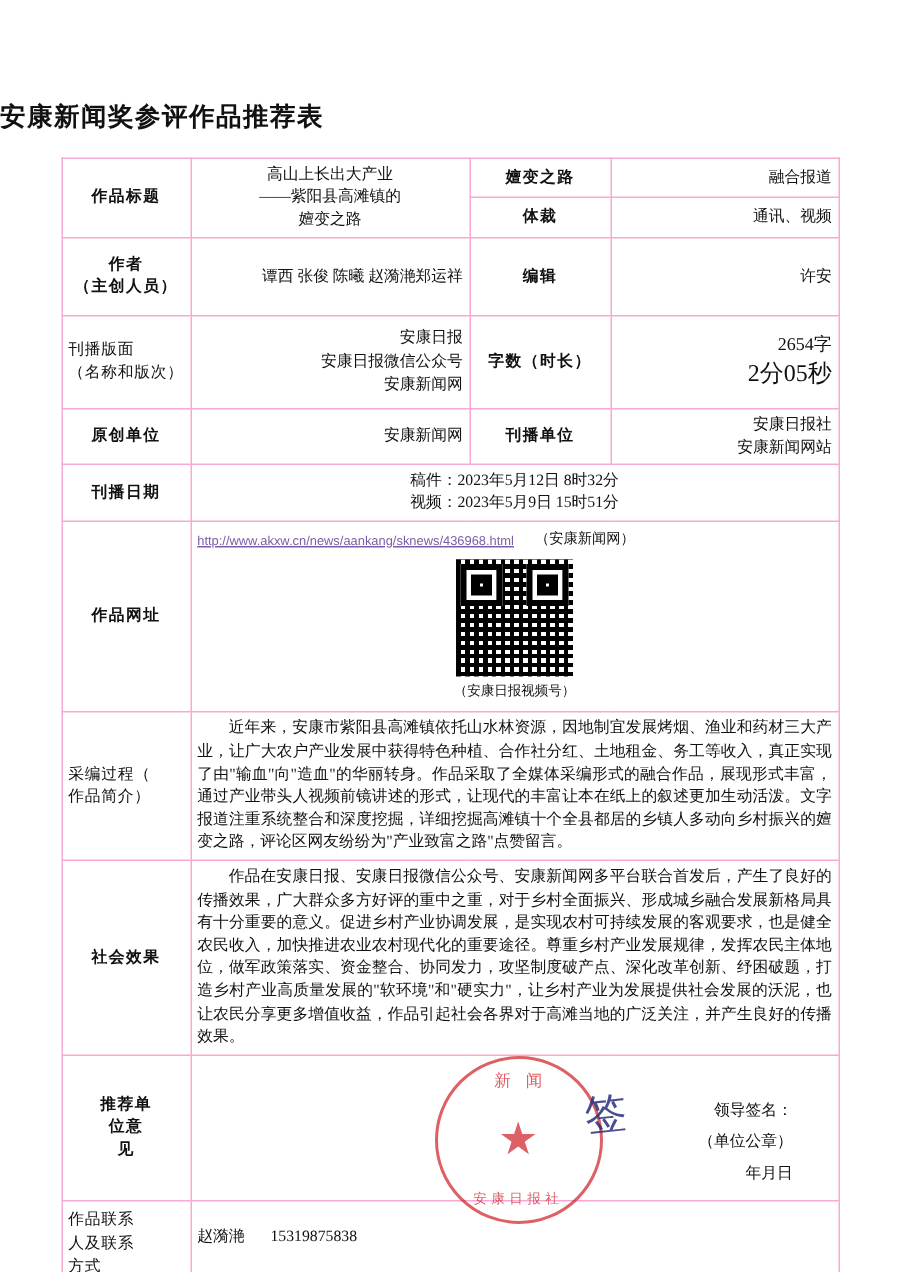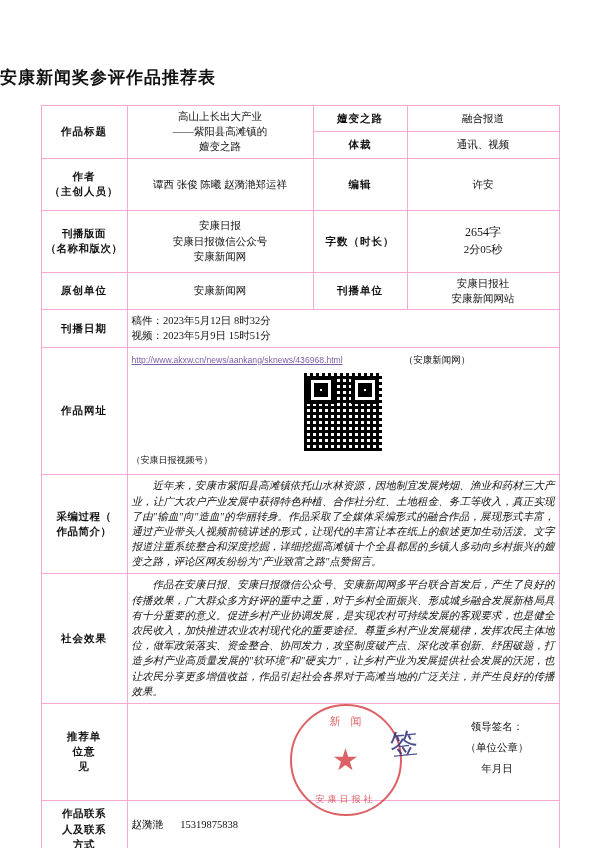--- a/index.html
+++ b/index.html
@@ -44,57 +44,54 @@
     line-height: 1.45;
   }
   .lbl {
     text-align: center;
     font-weight: bold;
     font-size: 12px;
     letter-spacing: 1px;
     line-height: 1.5;
   }
   .lbl-sm {
-    text-align: center;
-    font-weight: bold;
+    font-weight: normal;
     font-size: 11px;
     letter-spacing: 0.5px;
     line-height: 1.45;
     margin-top: 33px;
   }
   .val {
-    text-align: center;
+    text-align: right;
     font-size: 10.5px;
   }
   .title-cell {
     text-align: center;
     font-size: 11.5px;
     line-height: 1.6;
   }
   .para {
     text-align: justify;
     font-size: 9.3px;
     line-height: 1.62;
     padding: 5px 6px;
     text-indent: 2em;
-    font-style: italic;
   }
   .url {
     color: #7b5ea7;
     text-decoration: underline;
     font-size: 8.6px;
     font-family: "Liberation Sans", sans-serif;
   }
   .url-note {
     font-size: 9.5px;
     padding-left: 14px;
-    margin-left: 47px;
   }
   .qr-wrap {
-    text-align: left;
+    text-align: center;
     padding: 6px 0 4px 0;
   }
   .qr {
     width: 78px;
     height: 78px;
     margin: 0 auto;
     background:
       repeating-linear-gradient(90deg, #000 0 3px, #fff 3px 6px),
       repeating-linear-gradient(0deg, #000 0 3px, #fff 3px 6px);
     background-blend-mode: multiply;
@@ -111,32 +108,33 @@
   .qr::before { top: 3px; left: 3px; }
   .qr::after  { top: 3px; right: 3px; }
   .qr-caption {
     font-size: 9px;
     margin-top: 3px;
   }
   .date-lines {
     font-size: 9.3px;
     line-height: 1.7;
     padding-left: 6px;
+    text-align: center;
   }
   .sign-area {
     position: relative;
     height: 72px;
   }
   .sign-lines {
     position: absolute;
     right: 18px;
-    top: 0;
+    top: 14px;
     font-size: 10.5px;
     line-height: 2.0;
-    text-align: center;
+    text-align: right;
     color: #111;
   }
   .stamp {
     position: absolute;
     left: 150px;
     top: -12px;
     width: 108px;
     height: 108px;
     border: 2.5px solid #d1232a;
     border-radius: 50%;
@@ -229,21 +227,21 @@
           <div>（名称和版次）</div>
         </td>
         <td class="val">
           <div>安康日报</div>
           <div>安康日报微信公众号</div>
           <div>安康新闻网</div>
         </td>
         <td class="lbl">字数（时长）</td>
         <td class="val">
           <div style="font-size:12px">2654字</div>
-          <div style="font-size:11px">2分05秒</div>
+          <div style="font-size:16px">2分05秒</div>
         </td>
       </tr>
 
       <tr style="height:36px">
         <td class="lbl">原创单位</td>
         <td class="val">安康新闻网</td>
         <td class="lbl">刊播单位</td>
         <td class="val">
           <div>安康日报社</div>
           <div>安康新闻网站</div>

